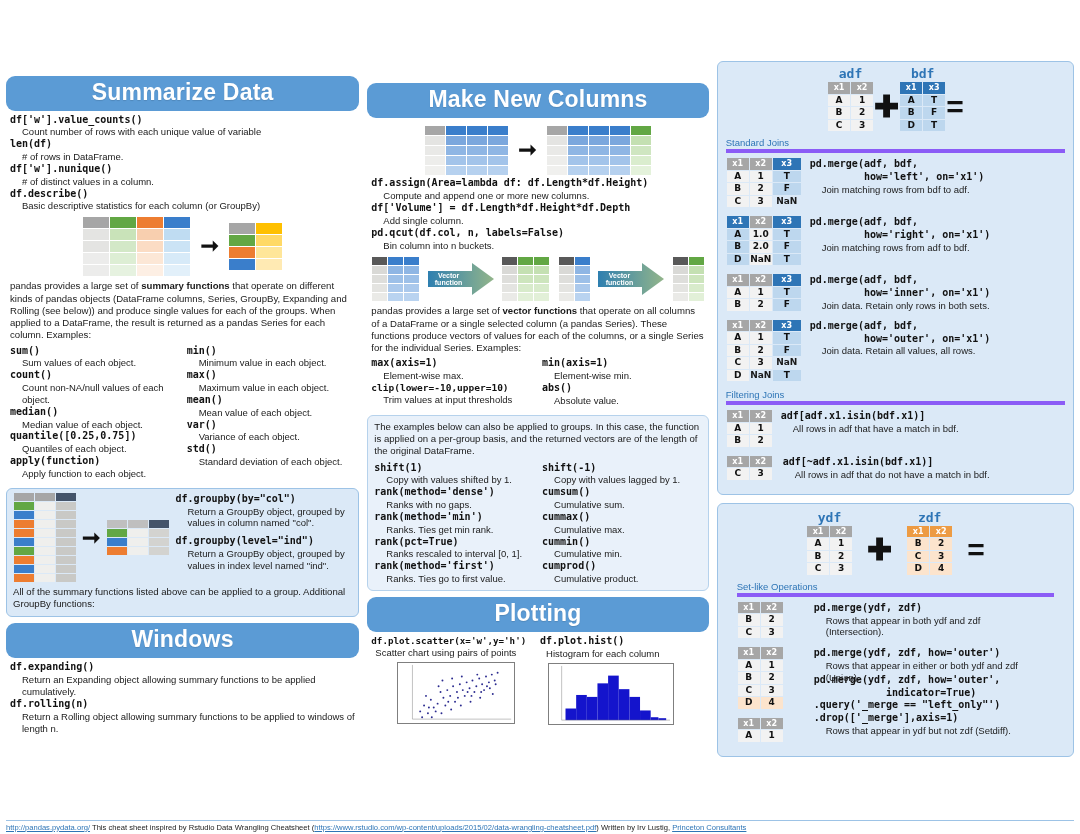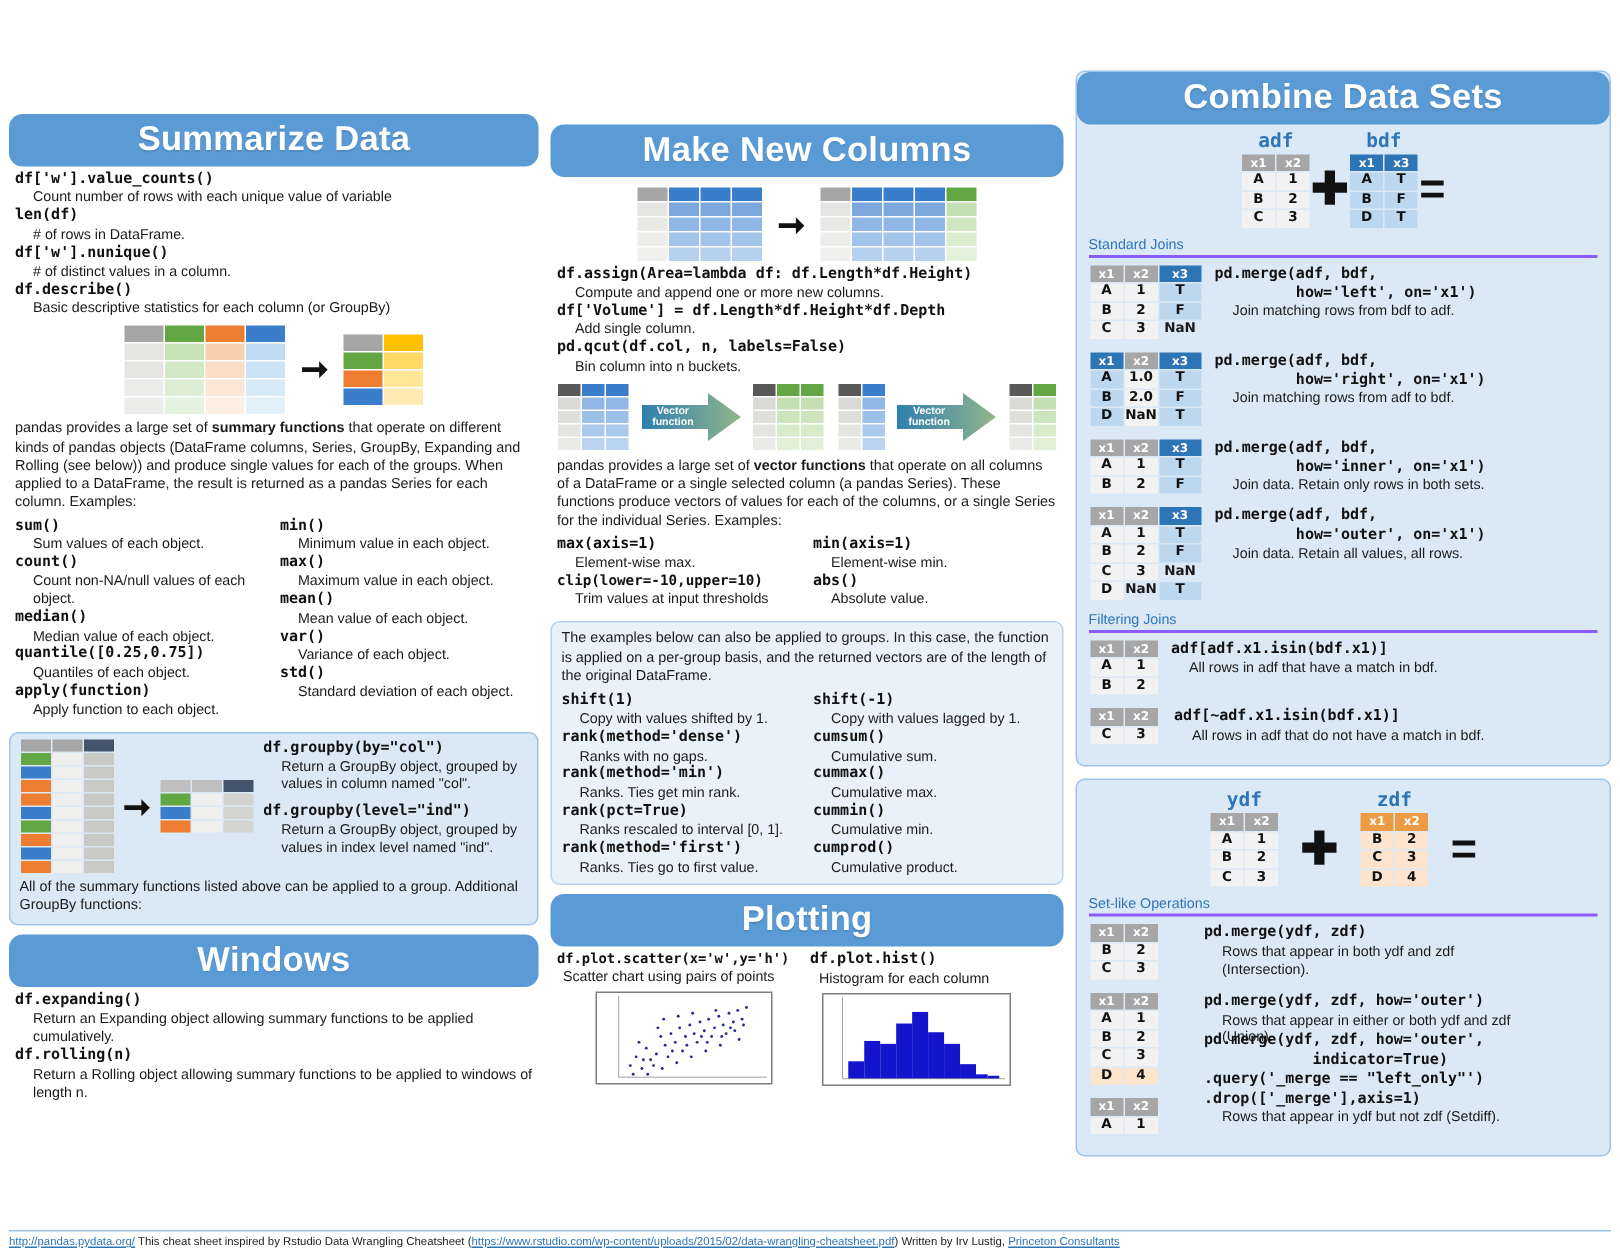--- a/index.html
+++ b/index.html
@@ -83,21 +83,21 @@
   .h-blue { background:#2e75b6; }
   .h-orng { background:#ed9b43; }
   .b-white { background:#f2f2f2; color:#111; }
   .b-blue  { background:#bdd7ee; color:#111; }
   .b-orng  { background:#fce4cd; color:#111; }
   .b-none  { background:transparent; }
 
   .dfname { text-align:center; color:#2e75b6; font-size:13px; font-weight:bold; font-family:"DejaVu Sans Mono", monospace; }
   .opsym { font-size:30px; font-weight:bold; line-height:0.9; color:#111; }
 
-  .subhead { color:#2e75b6; font-size:9.5px; border-bottom:2px solid #8b5cf6; margin:5px 0 4px 0; padding-bottom:1px; }
+  .subhead { color:#2e75b6; font-size:9.5px; border-bottom:4px solid #8b5cf6; margin:5px 0 4px 0; padding-bottom:1px; }
 
   .joinrow { display:flex; gap:8px; align-items:flex-start; margin-bottom:7px; }
   .jointext { padding-top:1px; }
 
   
   .footer {
     position:absolute; left:6px; bottom:2px; width:1068px;
     border-top:1px solid #9dc3e6;
     padding-top:2px;
     font-size:7.6px; line-height:1.2; color:#222; white-space:nowrap; overflow:hidden;
@@ -670,21 +670,20 @@
           </div>
         </div>
       </div>
     </div>
 
   </div>
 
   <div class="col col-3">
 
     <div class="framed" style="padding:0 0 6px 0; margin-bottom:8px;">
-      <div class="banner">Combine Data Sets</div>
 
       <div style="padding:4px 8px 0 8px;">
         <div style="display:flex; align-items:center; justify-content:center; ">
           <div>
             <div class="dfname">adf</div>
             <table class="df">
               <tbody>
                     <tr>
                       <th class="h-gray">x1</th>
                       <th class="h-gray">x2</th>
@@ -900,21 +899,21 @@
           </tbody>
               </table>
           <div class="jointext" style="margin-left:2px">
             <div class="fn">adf[~adf.x1.isin(bdf.x1)]</div>
             <div class="desc">All rows in adf that do not have a match in bdf.</div>
           </div>
         </div>
       </div>
     </div>
 
-    <div class="framed" style="padding:6px 8px;">
+    <div class="framed" style="padding:6px 19px;">
       <div style="display:flex; align-items:center; justify-content:center; gap:14px;">
         <div>
           <div class="dfname">ydf</div>
           <table class="df">
             <tbody>
                   <tr>
                     <th class="h-gray">x1</th>
                     <th class="h-gray">x2</th>
                   </tr>
             <tr>

